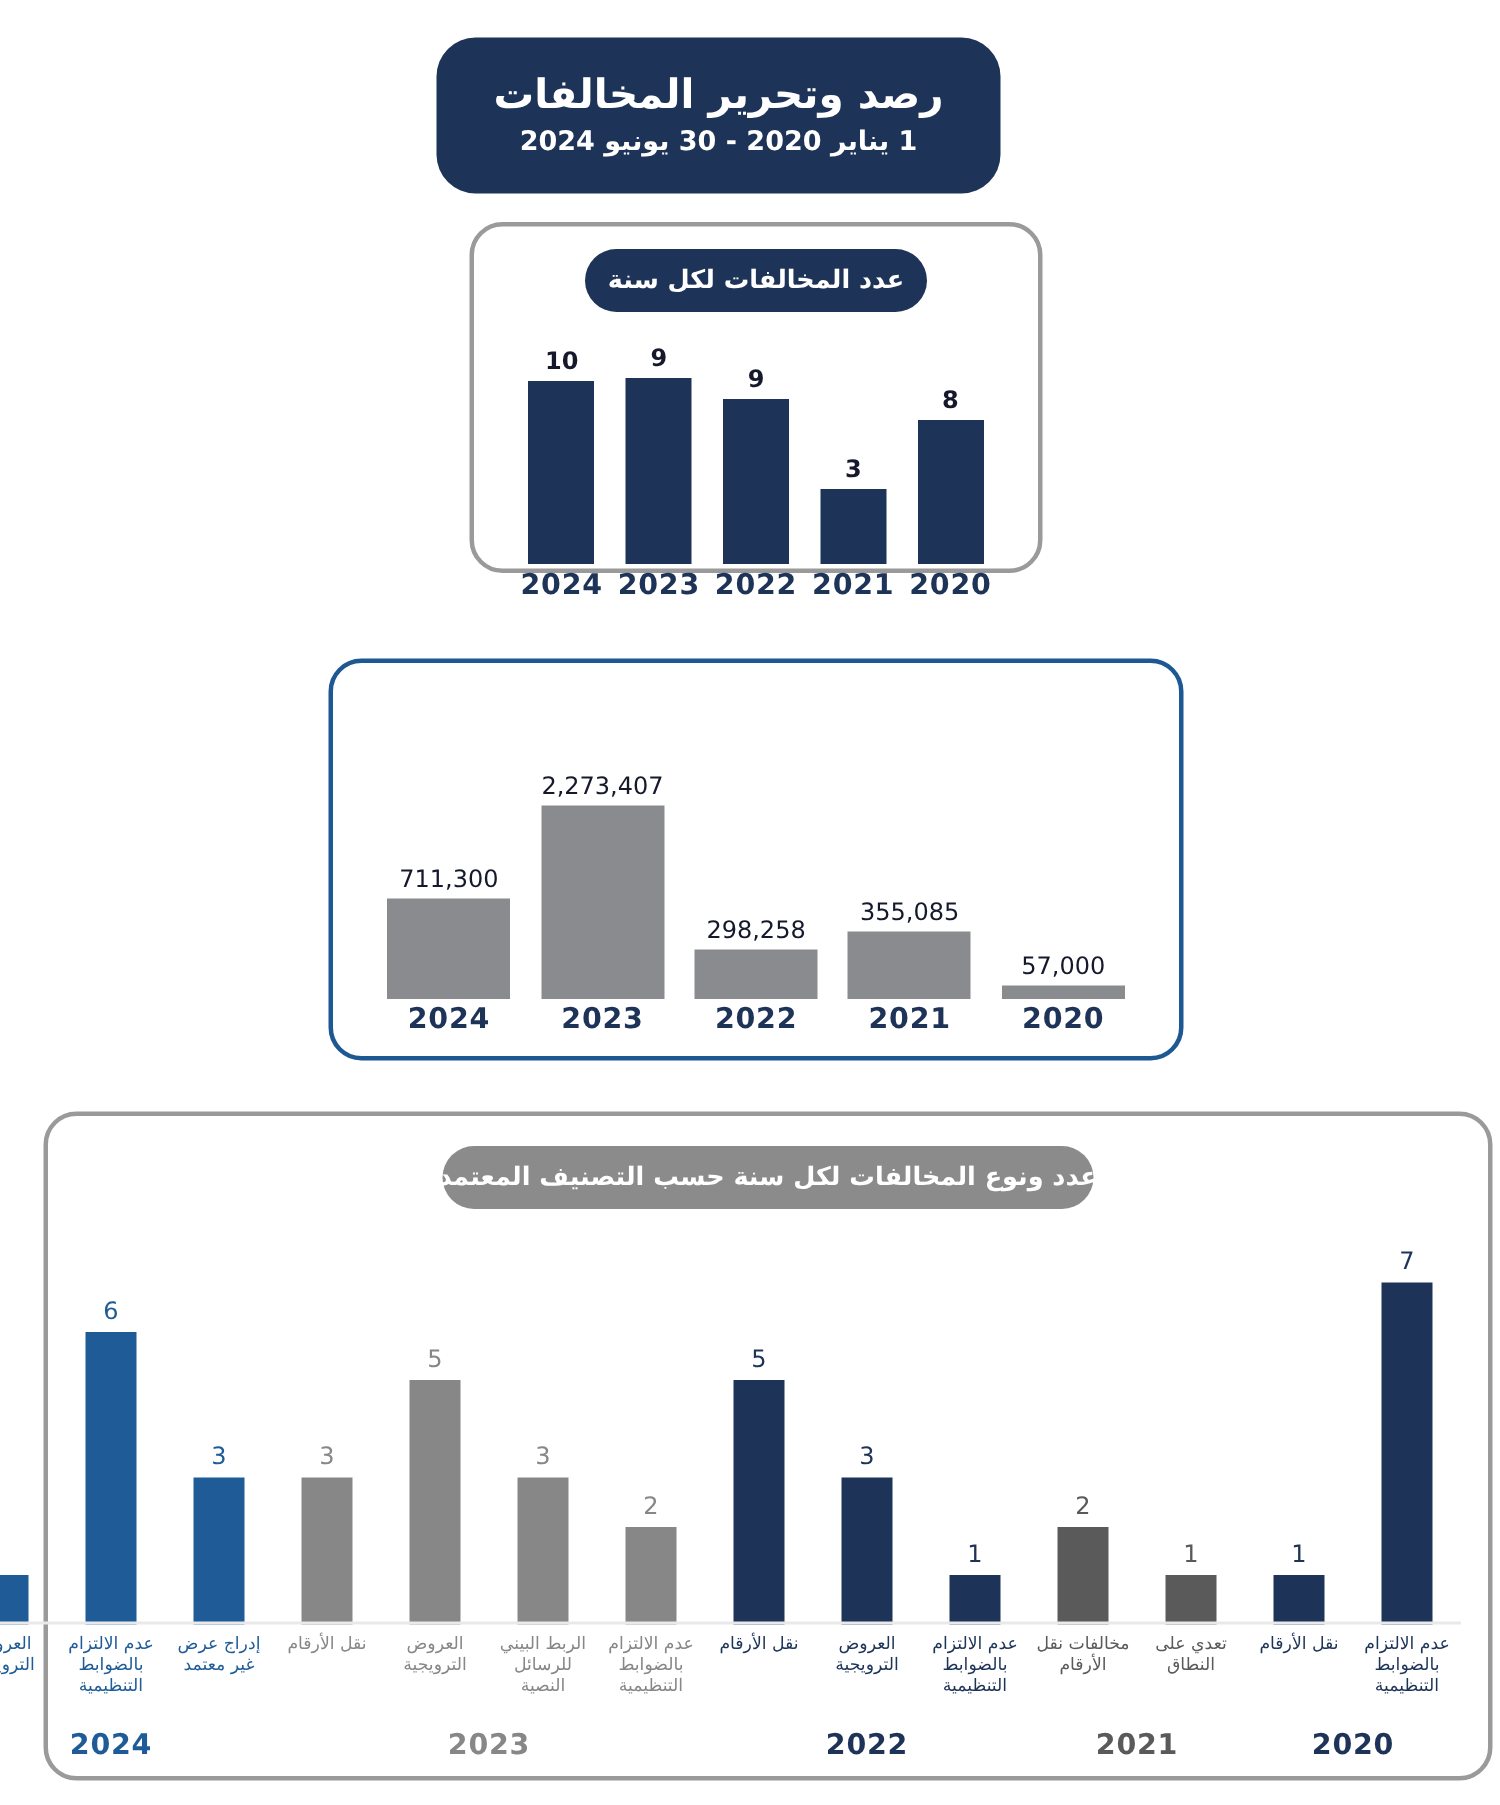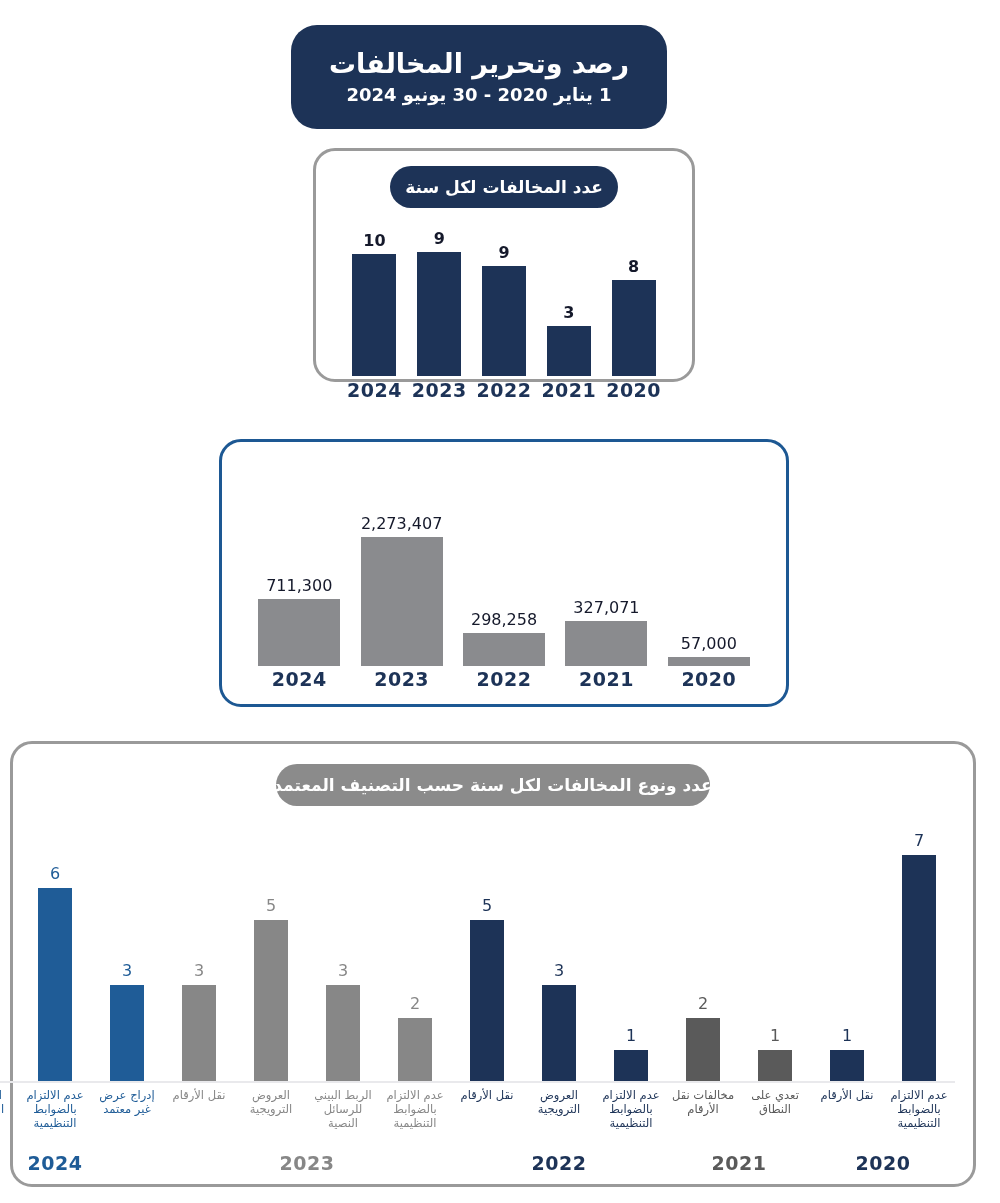--- a/index.html
+++ b/index.html
@@ -56,21 +56,21 @@
     width: 382px; height: 234px;
     border: 3px solid #9a9a9a;
     text-decoration: underline;
   }
   #card-2 {
     left: 219px; top: 439px;
     width: 570px; height: 268px;
     border: 3px solid #1d5893;
   }
   #card-3 {
-    left: 10px; top: 741px;
+    left: 29px; top: 741px;
     width: 966px; height: 446px;
     border: 3px solid #9a9a9a;
   }
 
   .pill {
     position: absolute;
     display: flex;
     align-items: center;
     justify-content: center;
     border-radius: 22px;
@@ -279,21 +279,21 @@
 </div>
 
 <div class="card" id="card-2">
   <div id="chart2-plot">
       <div class="c2-col">
         <div class="c2-val">57,000</div>
         <div class="c2-bar" style="height: 9px; background: rgb(138, 139, 142);"></div>
         <div class="c2-year">2020</div>
       </div>
       <div class="c2-col">
-        <div class="c2-val">327,071</div>
+        <div class="c2-val">355,085</div>
         <div class="c2-bar" style="height: 45px; background: rgb(138, 139, 142);"></div>
         <div class="c2-year">2021</div>
       </div>
       <div class="c2-col">
         <div class="c2-val">298,258</div>
         <div class="c2-bar" style="height: 33px; background: rgb(138, 139, 142);"></div>
         <div class="c2-year">2022</div>
       </div>
       <div class="c2-col">
         <div class="c2-val">2,273,407</div>

